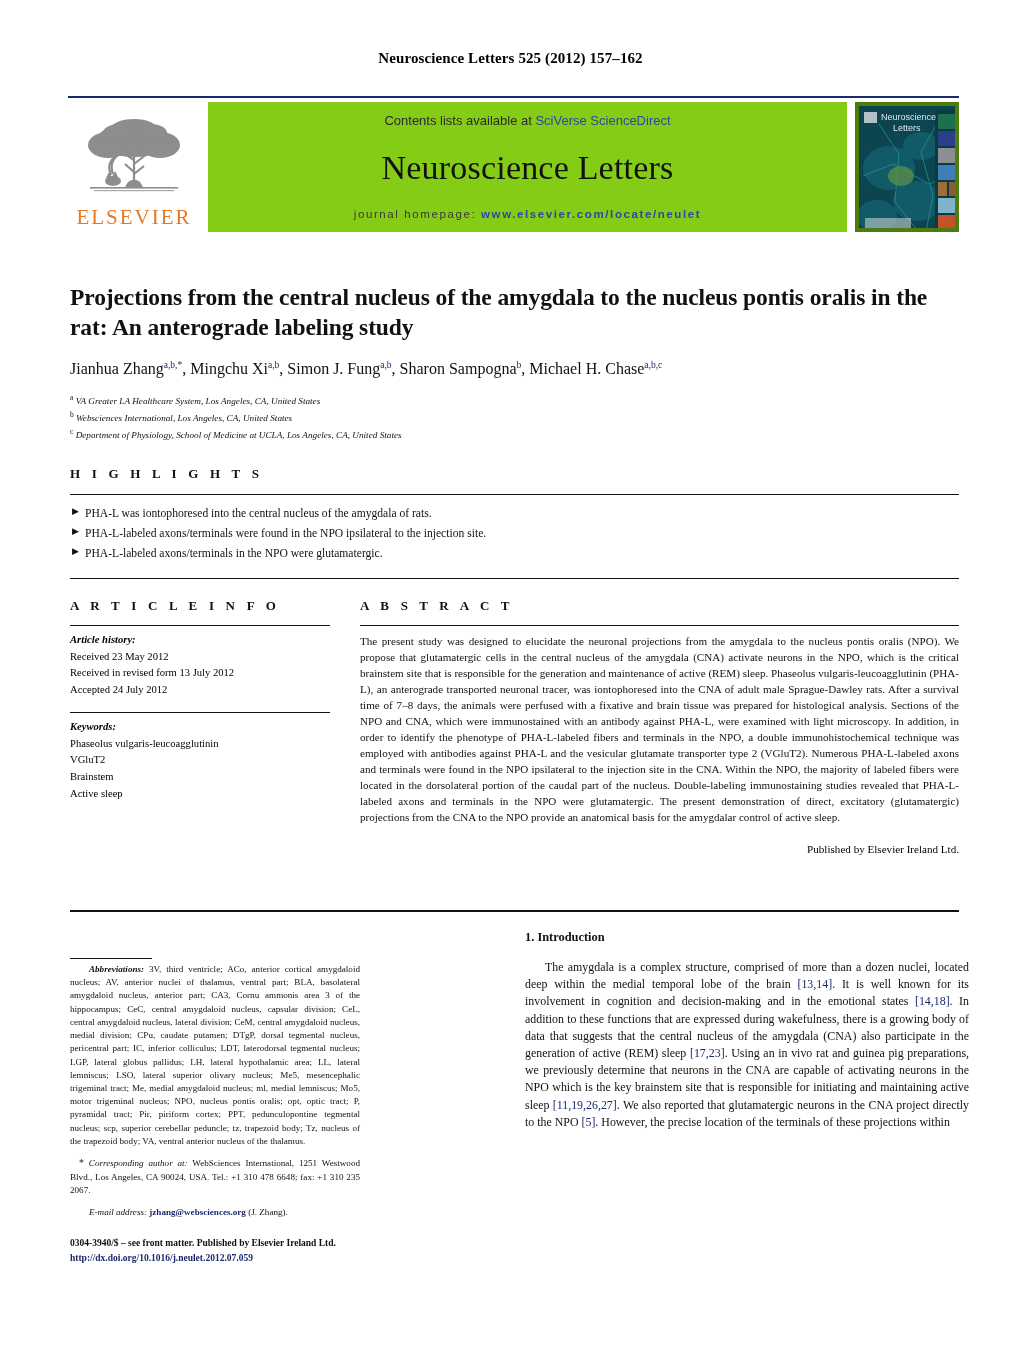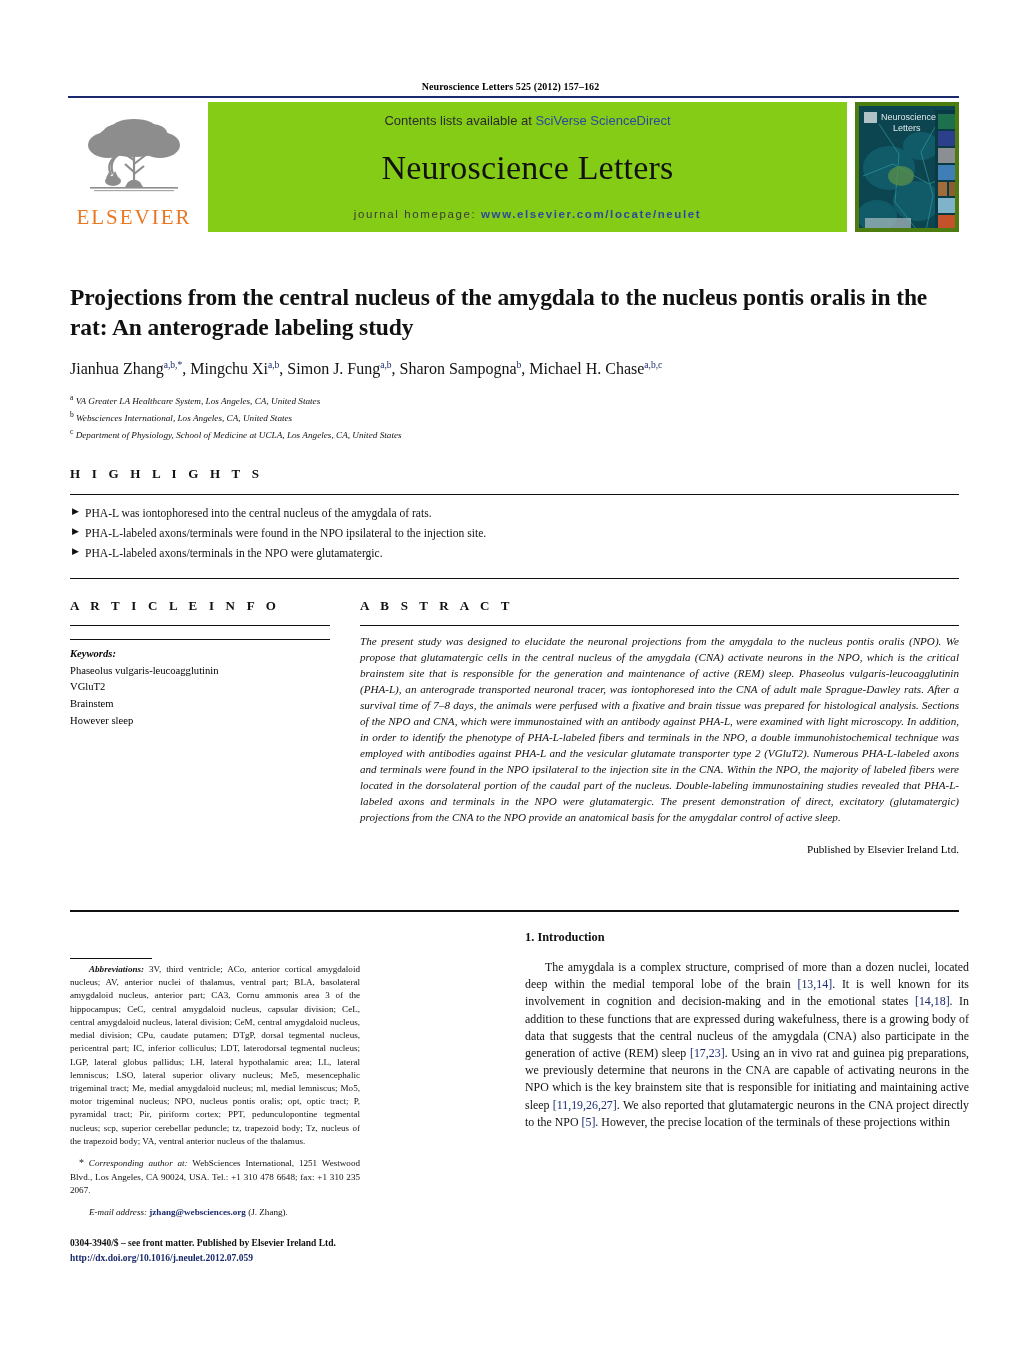--- a/index.html
+++ b/index.html
@@ -8,23 +8,23 @@
     background:#ffffff;
     font-family:"Liberation Serif","DejaVu Serif",serif;
     color:#000000;
     -webkit-font-smoothing:antialiased;
   }
   .page{position:relative;width:1021px;height:1351px;box-sizing:border-box;}
 
   
   .runhead{
     text-align:center;
-    font-size:10px;
+    font-size:15px;
     font-weight:bold;
-    padding-top:81px;
+    padding-top:50px;
     letter-spacing:.1px;
   }
 
   
   .masthead{
     position:absolute;top:96px;left:68px;right:62px;
     height:136px;
   }
   .mast-rule{
     position:absolute;top:0;left:0;right:0;
@@ -114,21 +114,21 @@
   .ia-left{width:260px;flex:0 0 260px;}
   .ia-right{flex:1 1 auto;}
   .ia-rule{border-top:1.5px solid #111;margin-top:11px;}
   .hist{font-size:10.6px;line-height:1.58;margin-top:6px;}
   .hist .ital{font-style:italic;font-weight:bold;}
   .kw-rule{border-top:1px solid #111;margin-top:13px;}
   .kw{font-size:10.6px;line-height:1.58;margin-top:6px;}
   .kw .ital{font-style:italic;font-weight:bold;}
   .abstract{
     font-size:11.1px;line-height:1.445;text-align:justify;
-    margin-top:7px;color:#111;font-style:italic;
+    margin-top:7px;color:#111;
   }
   .pub-line{text-align:right;font-size:11.1px;margin-top:18px;}
   .abs-bot-rule{
     position:absolute;top:312px;left:0;right:0;
     border-top:2px solid #111;
   }
 
   
   .body-cols{position:absolute;top:930px;left:70px;right:62px;height:340px;}
   .col-left{position:absolute;left:0;top:0;width:290px;}
@@ -278,27 +278,33 @@
     </ul>
     <div class="hl-rule-bot"></div>
   </div>
 
   <div class="infoabs">
     <div class="ia-cols">
 
       <div class="ia-left">
         <div class="sechead">A R T I C L E    I N F O</div>
         <div class="ia-rule"></div>
+        <div class="hist">
+          <div class="ital">Article history:</div>
+          <div>Received 23 May 2012</div>
+          <div>Received in revised form 13 July 2012</div>
+          <div>Accepted 24 July 2012</div>
+        </div>
         <div class="kw-rule"></div>
         <div class="kw">
           <div class="ital">Keywords:</div>
           <div>Phaseolus vulgaris-leucoagglutinin</div>
           <div>VGluT2</div>
           <div>Brainstem</div>
-          <div>However sleep</div>
+          <div>Active sleep</div>
         </div>
       </div>
 
       <div class="ia-right">
         <div class="sechead">A B S T R A C T</div>
         <div class="ia-rule"></div>
         <p class="abstract">The present study was designed to elucidate the neuronal projections from the amygdala to the nucleus pontis oralis (NPO). We propose that glutamatergic cells in the central nucleus of the amygdala (CNA) activate neurons in the NPO, which is the critical brainstem site that is responsible for the generation and maintenance of active (REM) sleep. Phaseolus vulgaris-leucoagglutinin (PHA-L), an anterograde transported neuronal tracer, was iontophoresed into the CNA of adult male Sprague-Dawley rats. After a survival time of 7–8 days, the animals were perfused with a fixative and brain tissue was prepared for histological analysis. Sections of the NPO and CNA, which were immunostained with an antibody against PHA-L, were examined with light microscopy. In addition, in order to identify the phenotype of PHA-L-labeled fibers and terminals in the NPO, a double immunohistochemical technique was employed with antibodies against PHA-L and the vesicular glutamate transporter type 2 (VGluT2). Numerous PHA-L-labeled axons and terminals were found in the NPO ipsilateral to the injection site in the CNA. Within the NPO, the majority of labeled fibers were located in the dorsolateral portion of the caudal part of the nucleus. Double-labeling immunostaining studies revealed that PHA-L-labeled axons and terminals in the NPO were glutamatergic. The present demonstration of direct, excitatory (glutamatergic) projections from the CNA to the NPO provide an anatomical basis for the amygdalar control of active sleep.</p>
         <div class="pub-line">Published by Elsevier Ireland Ltd.</div>
       </div>
 

